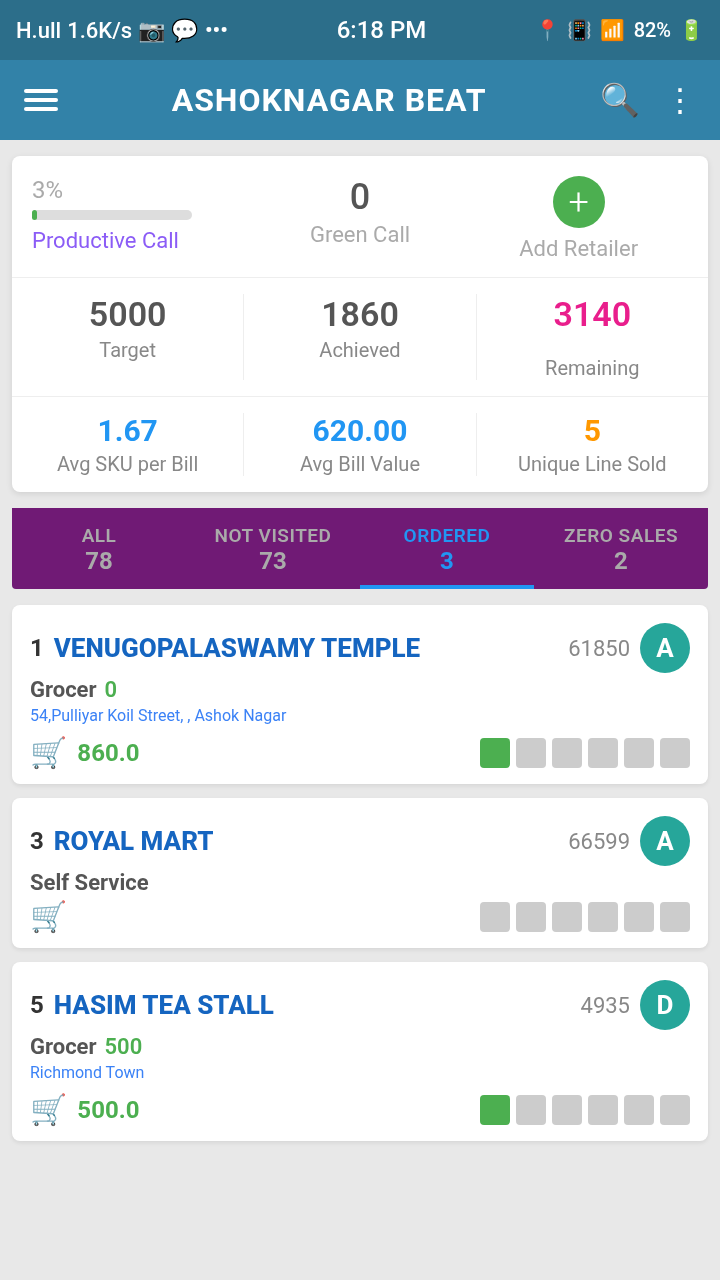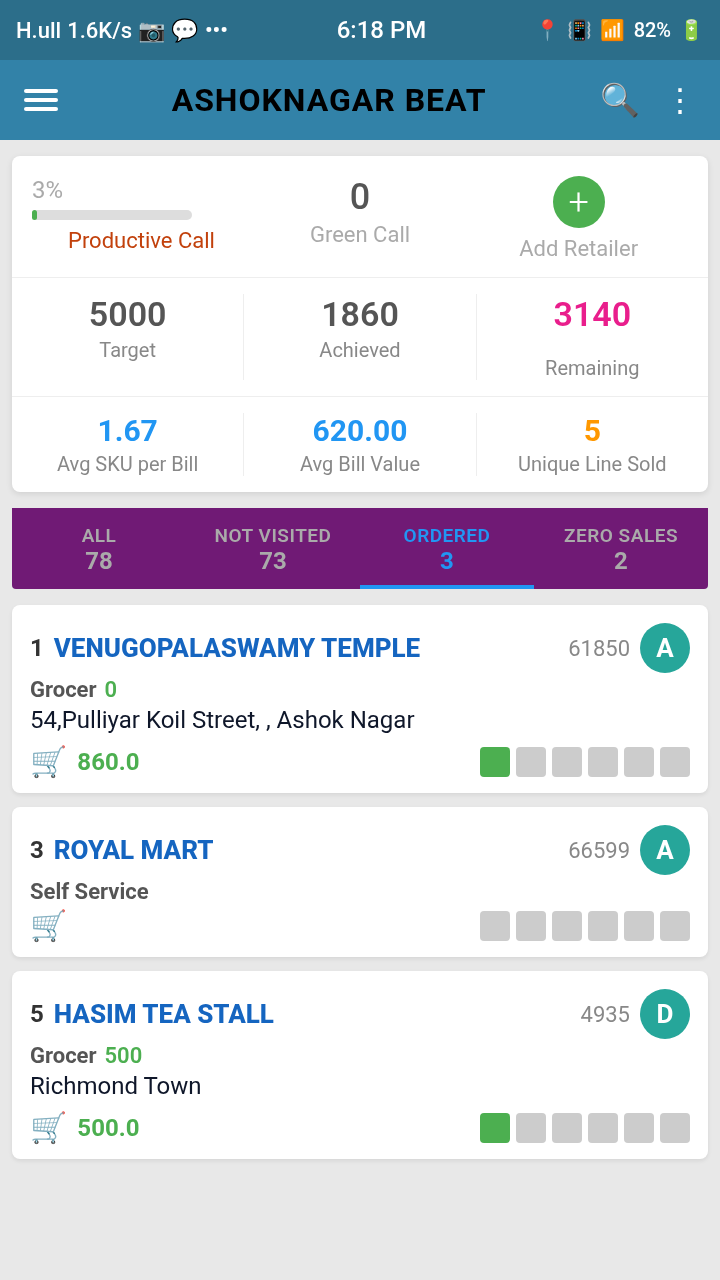--- a/index.html
+++ b/index.html
@@ -31,21 +31,21 @@
     
     .nav-bar {
       background: #3282a8;
       height: 80px;
       display: flex;
       align-items: center;
       justify-content: space-between;
       padding: 0 24px;
     }
     .nav-title {
-      color: #000000;
+      color: #ffffff;
       font-size: 32px;
       font-weight: 700;
       letter-spacing: 1px;
     }
     .nav-icons { display: flex; align-items: center; gap: 24px; }
     .nav-icon { color: white; font-size: 32px; cursor: pointer; }
 
     
     .stats-card {
       background: white;
@@ -79,22 +79,21 @@
       border-radius: 5px;
       margin-bottom: 8px;
     }
     .progress-bar-fill {
       height: 10px;
       background: #4caf50;
       border-radius: 5px;
     }
     .stats-label {
       font-size: 22px;
-      color: #c2410c;
-      margin-left: 36px;
+      color: #8b5cf6;
     }
     .stats-green-call {
       flex: 1;
       display: flex;
       flex-direction: column;
       align-items: center;
     }
     .green-call-num {
       font-size: 36px;
       color: #555;
@@ -272,22 +271,22 @@
       font-size: 22px;
       font-weight: 700;
       color: #555;
     }
     .retailer-count-badge {
       font-size: 22px;
       color: #4caf50;
       font-weight: 600;
     }
     .retailer-address {
-      font-size: 24px;
-      color: #0f172a;
+      font-size: 16px;
+      color: #3b82f6;
       margin-bottom: 10px;
     }
     .retailer-footer {
       display: flex;
       align-items: center;
       justify-content: space-between;
     }
     .cart-row {
       display: flex;
       align-items: center;

